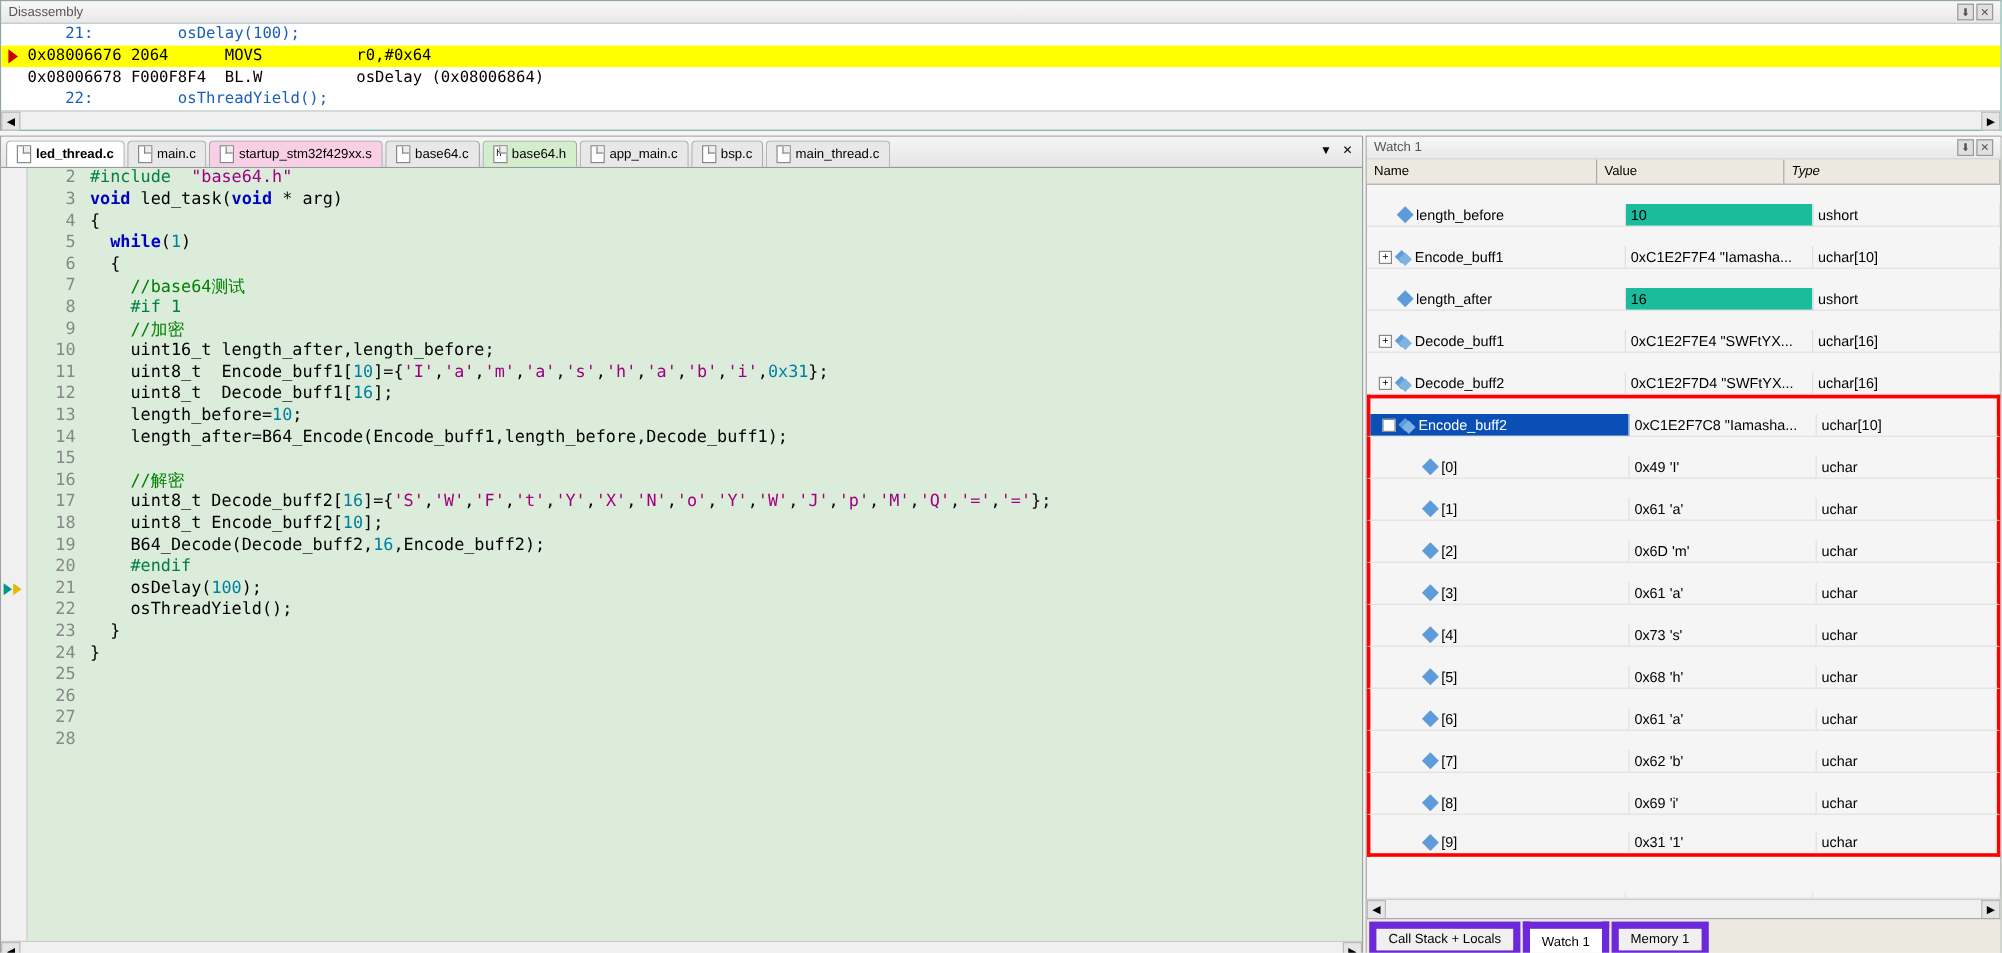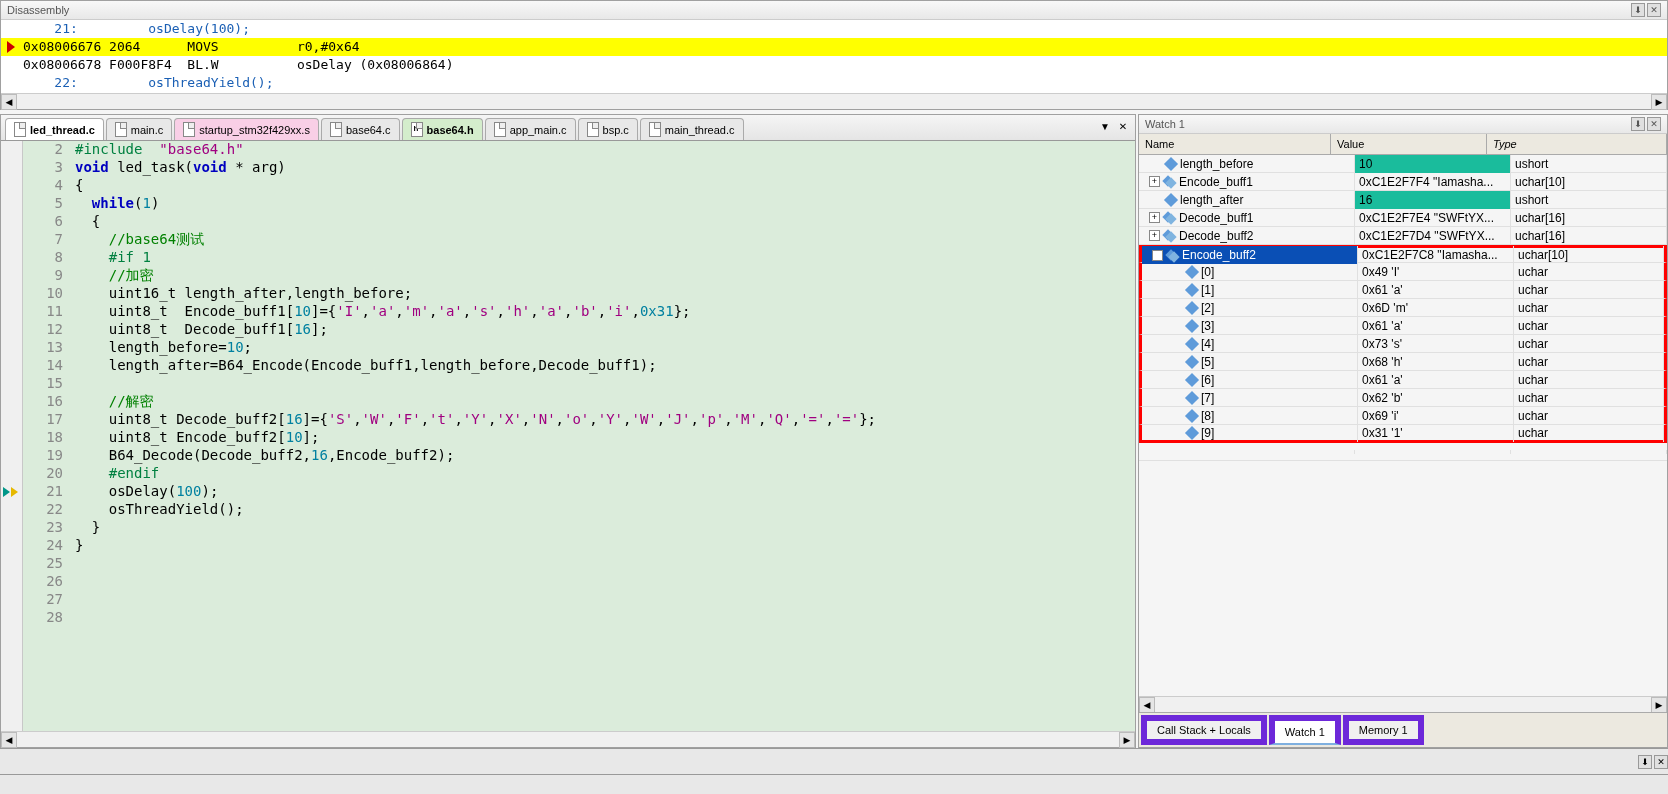--- a/index.html
+++ b/index.html
@@ -24,21 +24,21 @@
 
 
 .mid { flex: 1; display: flex; gap: 2px; border-radius: 29px; }
 
 
 .editor { flex: 1; display: flex; flex-direction: column; border: 1px solid #a0a0a0; }
 .tabbar { background: linear-gradient(#f5f5f5, #e5e5e5); display: flex; align-items: flex-end; border-bottom: 1px solid #999; padding-left: 4px; height: 26px; position: relative; }
 .tab { display: flex; align-items: center; gap: 4px; padding: 3px 8px; background: #e8e8e8; border: 1px solid #aaa; border-bottom: none; border-radius: 4px 4px 0 0; margin-right: 2px; font-size: 11px; cursor: pointer; }
 .tab.active { background: #fff; font-weight: bold; }
 .tab.pink { background: #f9cfe6; }
-.tab.green { background: #d4edcc; font-weight: bold; }
+.tab.green { background: #d4edcc; }
 .tab .ticon { width: 12px; height: 15px; border: 1px solid #888; background: #fff; position: relative; }
 .tab .ticon::after { content: ''; position: absolute; top: 0; right: 0; width: 5px; height: 5px; border-left: 1px solid #888; border-bottom: 1px solid #888; background: #eee; }
 .tab .ticon.h::before { content: 'h'; position: absolute; left: 2px; top: 1px; font-size: 8px; }
 .tabbar-ctrls { position: absolute; right: 4px; top: 3px; display: flex; gap: 2px; }
 .tabbar-btn { width: 16px; height: 16px; display: flex; align-items: center; justify-content: center; cursor: pointer; font-size: 10px; }
 
 .code-area { flex: 1; display: flex; background: #dbecdb; overflow: auto; font-family: Consolas, monospace; font-size: 14px; }
 .line-gutter { background: #f0f0f0; border-right: 1px solid #c8c8c8; width: 22px; flex: none; }
 .gline { height: 18px; position: relative; }
 .gline.cur::before { content: ''; position: absolute; left: 2px; top: 4px; width: 0; height: 0; border-top: 5px solid transparent; border-bottom: 5px solid transparent; border-left: 7px solid #009688; }
@@ -54,21 +54,21 @@
 .cmt { color: #008000; }
 
 
 .watch { width: 530px; display: flex; flex-direction: column; border: 1px solid #a0a0a0; }
 .watch-head { display: flex; background: #ece9e0; border-bottom: 1px solid #aaa; font-size: 11px; }
 .wh { padding: 4px 6px; border-right: 1px solid #aaa; cursor: col-resize; }
 .wh-name { width: 192px; }
 .wh-val { width: 156px; }
 .wh-type { flex: 1; font-style: italic; }
 .watch-body { flex: 1; overflow: auto; font-size: 12px; }
-.wrow { display: flex; border-bottom: 1px solid #e0e0e0; height: 18px; align-items: center; }
+.wrow { display: flex; border-bottom: 1px solid #e0e0e0; height: 35px; align-items: flex-end; }
 .wcell { padding: 2px 4px; border-right: 1px solid #e0e0e0; display: flex; align-items: center; overflow: hidden; white-space: nowrap; text-overflow: ellipsis; }
 .wcell-name { width: 216px; gap: 2px; }
 .wcell-val { width: 156px; }
 .wcell-type { flex: 1; }
 .expander { width: 11px; height: 11px; border: 1px solid #888; background: #fff; display: flex; align-items: center; justify-content: center; font-size: 9px; line-height: 1; cursor: pointer; user-select: none; }
 .wicon { width: 10px; height: 10px; background: #5e9bda; transform: rotate(45deg); flex: none; margin: 0 2px; }
 .wicon.stack { width: 11px; height: 11px; position: relative; transform: none; background: none; }
 .wicon.stack::before, .wicon.stack::after { content: ''; position: absolute; width: 8px; height: 8px; background: #5e9bda; transform: rotate(45deg); }
 .wicon.stack::before { left: 0; top: 1px; }
 .wicon.stack::after { left: 3px; top: 3px; background: #7fb4e0; }

